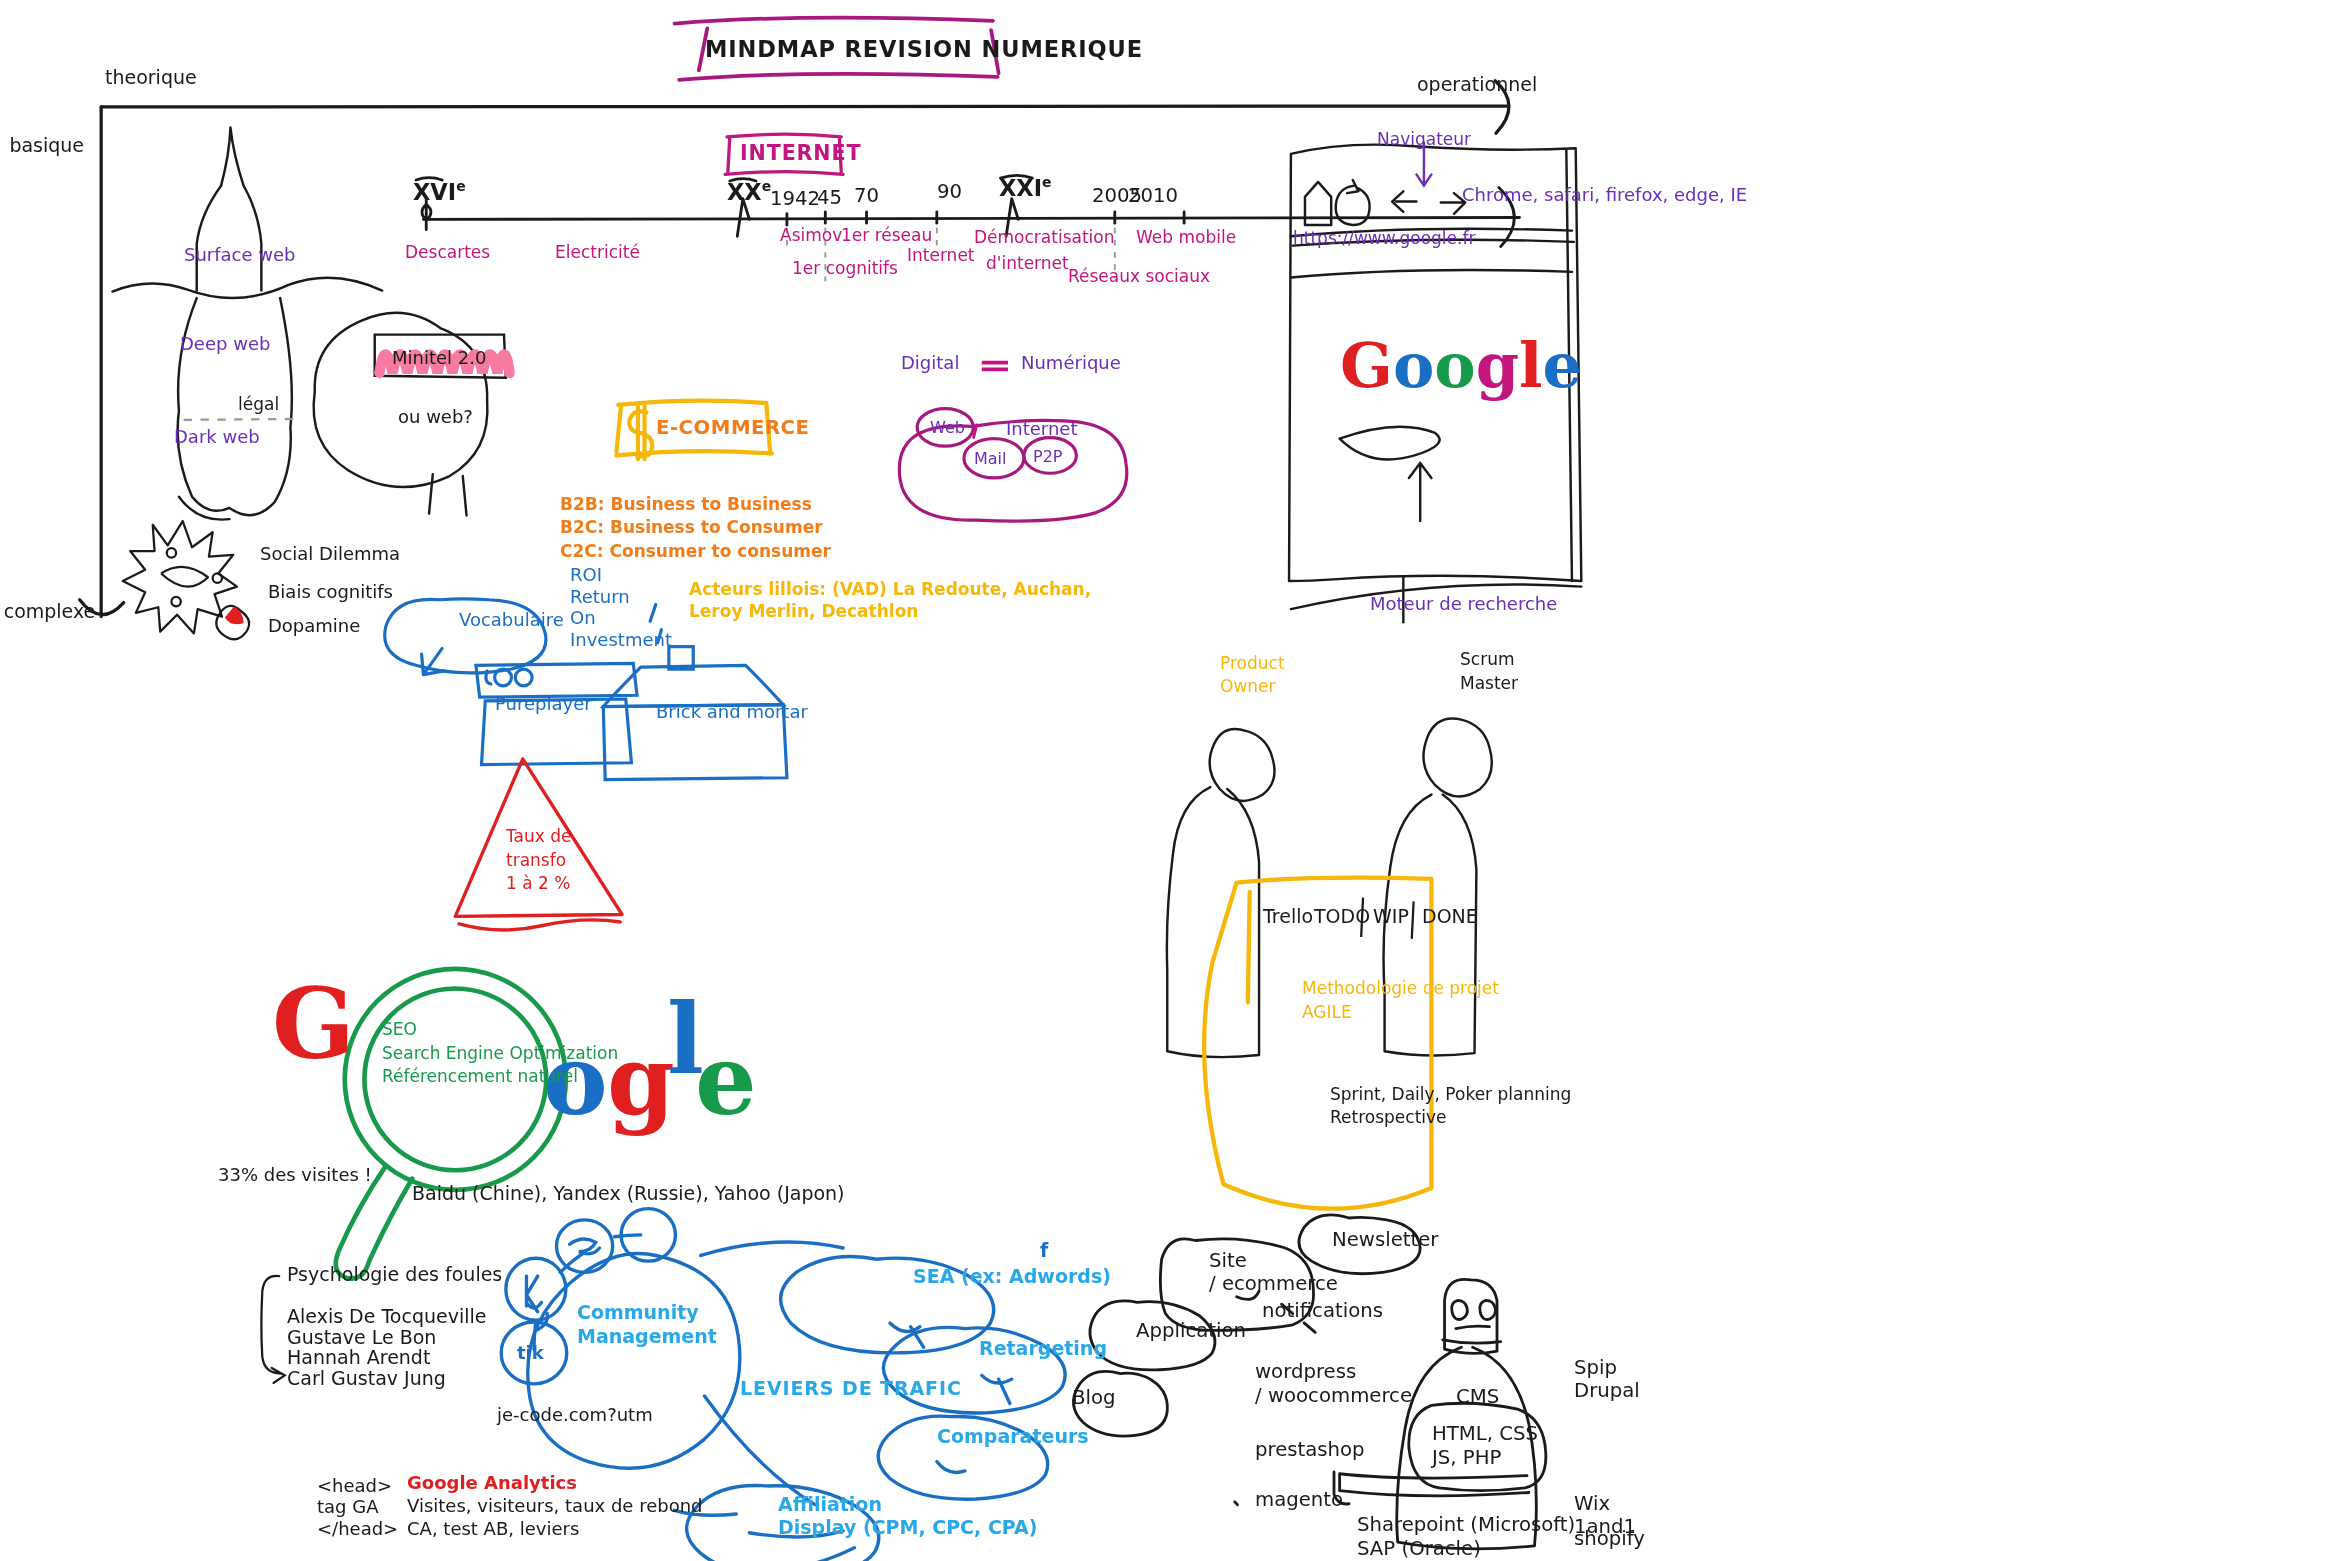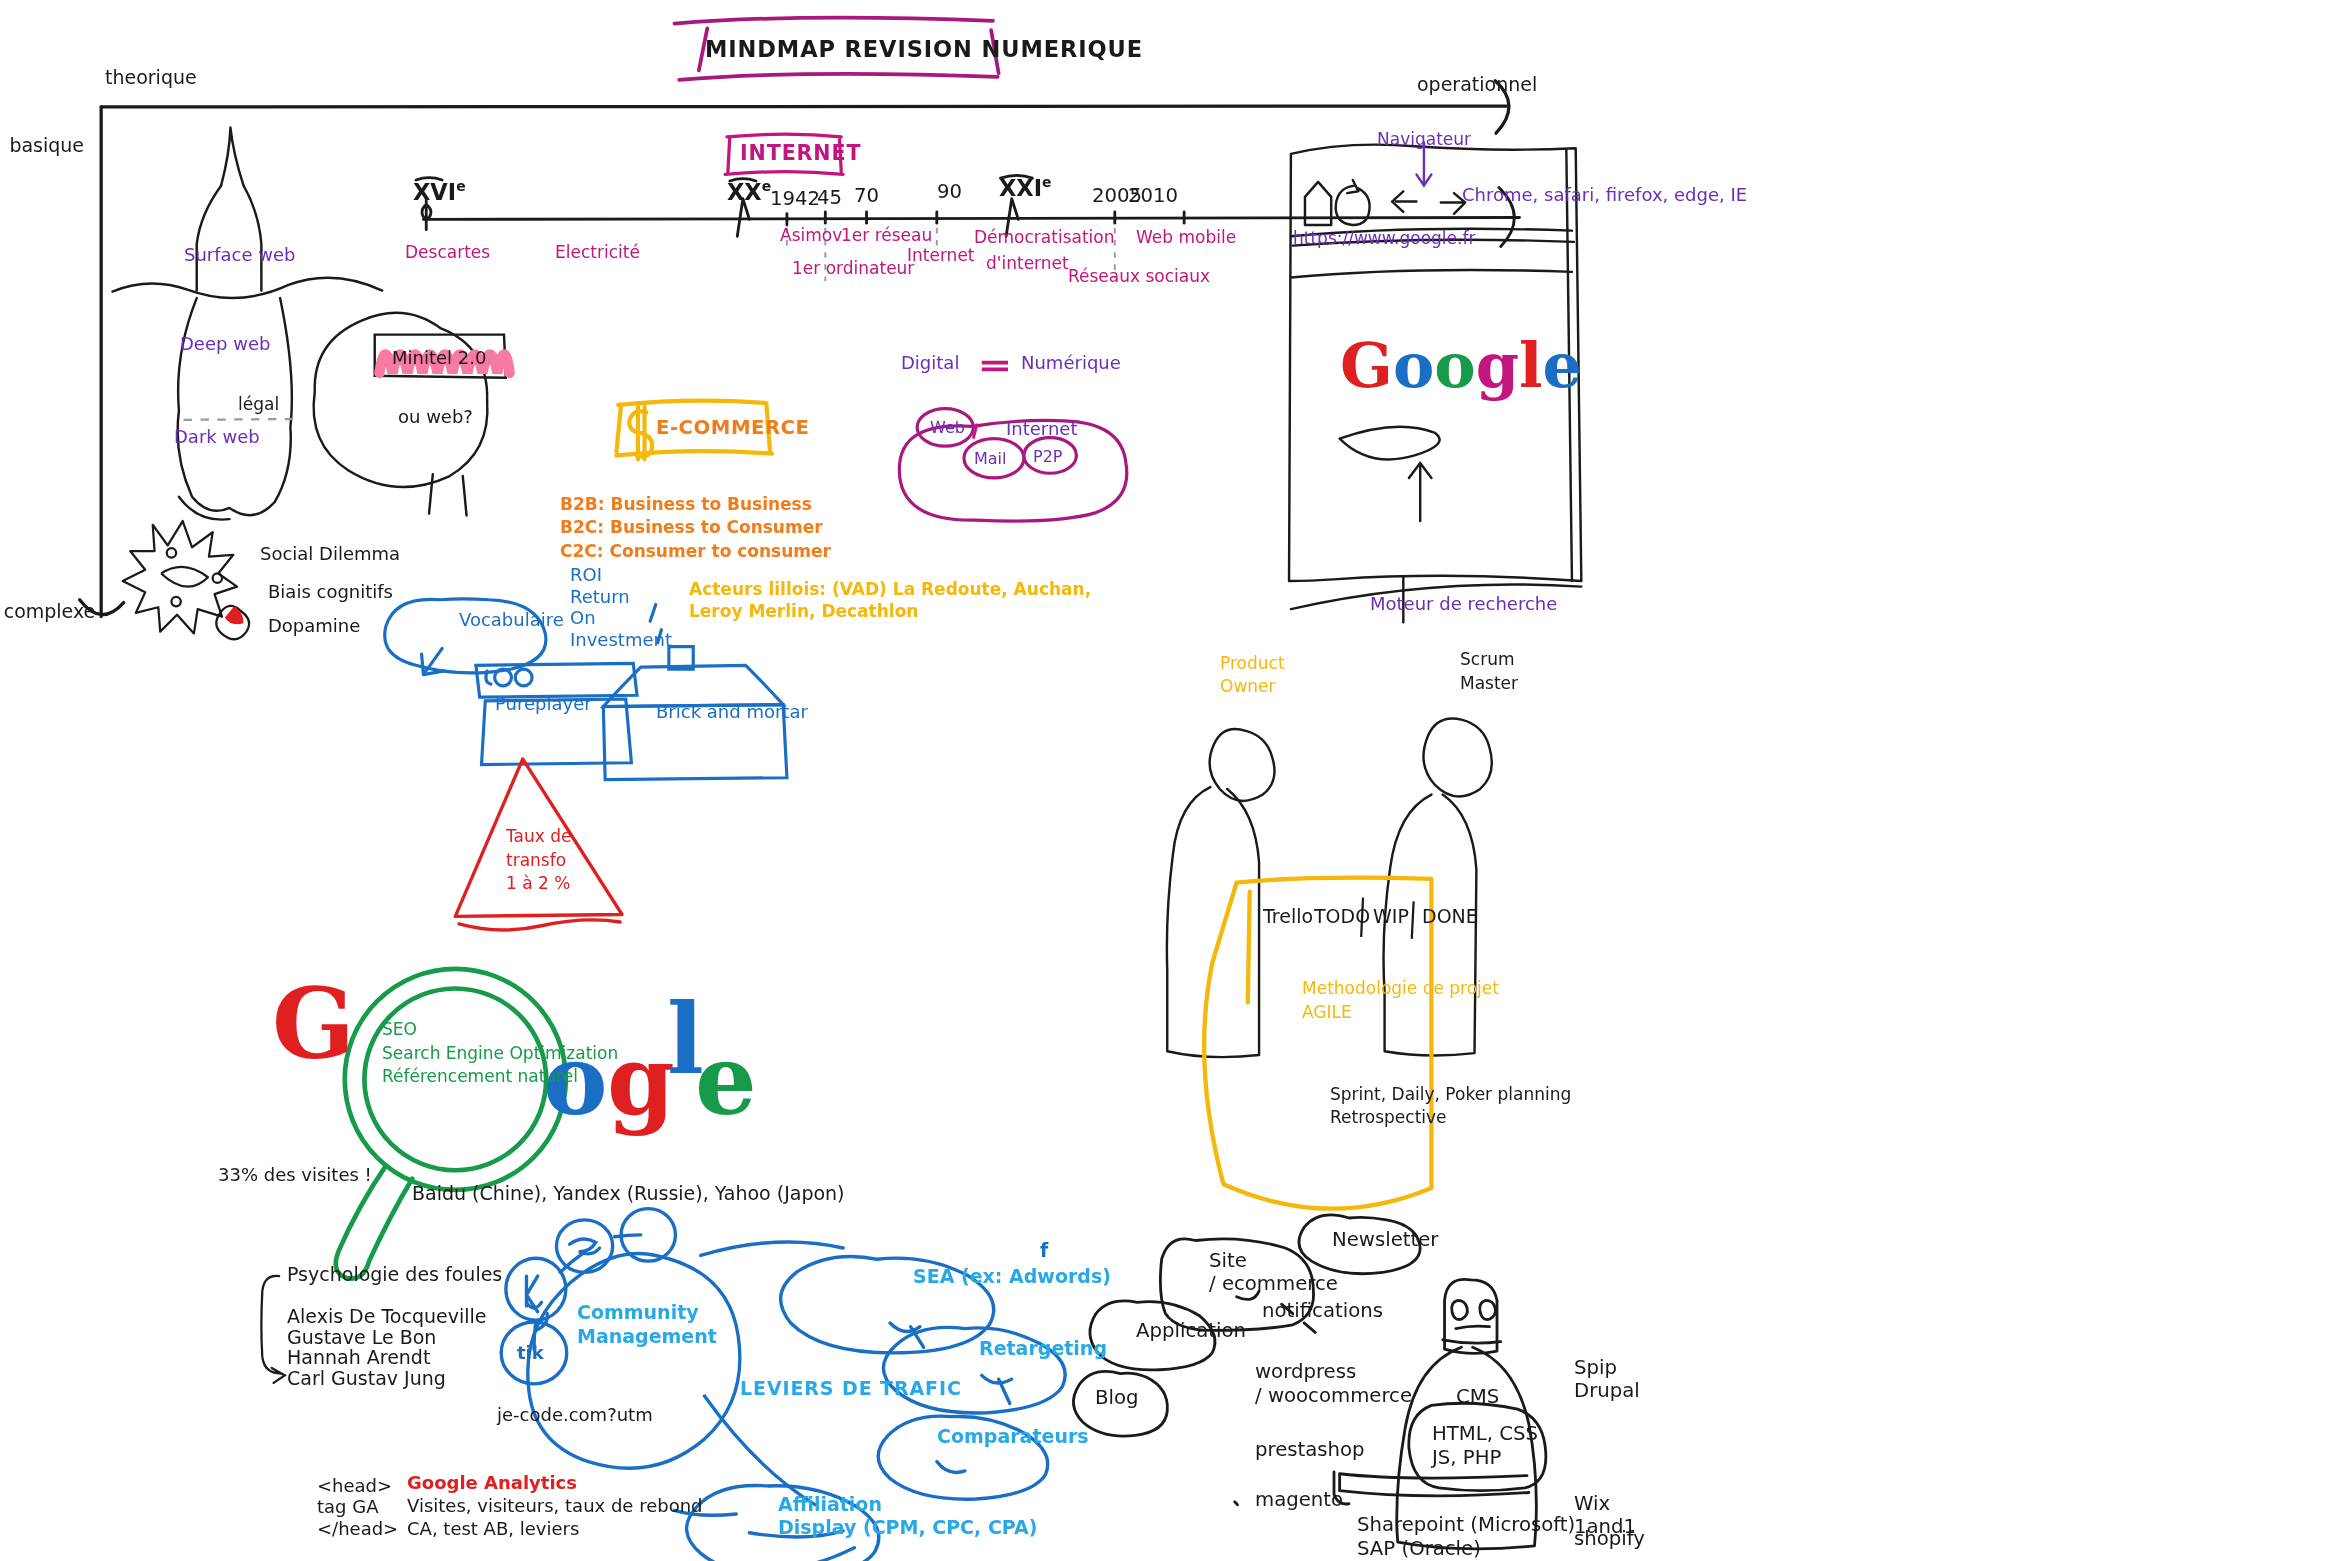--- a/index.html
+++ b/index.html
@@ -238,21 +238,21 @@
 <div class="l t21 blk" style="left:770px;top:187px;">1942</div>
 <div class="l t21 blk" style="left:817px;top:186px;">45</div>
 <div class="l t21 blk" style="left:854px;top:184px;">70</div>
 <div class="l t21 blk" style="left:928px;top:180px;margin-left:9px;">90</div>
 <div class="l t21 blk" style="left:1092px;top:184px;">2005</div>
 <div class="l t21 blk" style="left:1128px;top:184px;">2010</div>
 
 <div class="l t18 mag" style="left:405px;top:242px;">Descartes</div>
 <div class="l t18 mag" style="left:555px;top:242px;">Electricité</div>
 <div class="l t18 mag" style="left:780px;top:225px;">Asimov</div>
-<div class="l t18 mag" style="left:792px;top:258px;">1er ordinateur</div>
+<div class="l t18 mag" style="left:792px;top:258px;">1er cognitifs</div>
 <div class="l t18 mag" style="left:841px;top:225px;">1er réseau</div>
 <div class="l t18 mag" style="left:907px;top:245px;">Internet</div>
 <div class="l t18 mag" style="left:974px;top:227px;">Démocratisation</div>
 <div class="l t18 mag" style="left:986px;top:253px;">d'internet</div>
 <div class="l t18 mag" style="left:1068px;top:266px;">Réseaux sociaux</div>
 <div class="l t18 mag" style="left:1136px;top:227px;">Web mobile</div>
 
 <div class="l t19 pur" style="left:184px;top:244px;">Surface web</div>
 <div class="l t19 pur" style="left:180px;top:333px;">Deep web</div>
 <div class="l t18 blk" style="left:238px;top:394px;">légal</div>
@@ -344,21 +344,21 @@
 <div class="l t20 b cyn" style="left:937px;top:1425px;">Comparateurs</div>
 <div class="l t20 b cyn" style="left:778px;top:1493px;">Affiliation</div>
 <div class="l t20 b cyn" style="left:778px;top:1516px;">Display (CPM, CPC, CPA)</div>
 <div class="l t20 b blu" style="left:1040px;top:1239px;">f</div>
 <div class="l t19 b blu" style="left:517px;top:1342px;">tik</div>
 
 <div class="l t21 blk" style="left:1332px;top:1228px;">Newsletter</div>
 <div class="l t21 blk" style="left:1209px;top:1249px;">Site</div>
 <div class="l t21 blk" style="left:1209px;top:1272px;">/ ecommerce</div>
 <div class="l t21 blk" style="left:1136px;top:1319px;">Application</div>
-<div class="l t21 blk" style="left:1095px;top:1386px;">Blog</div>
+<div class="l t21 blk" style="left:1072px;top:1386px;">Blog</div>
 <div class="l t21 blk" style="left:1262px;top:1299px;">notifications</div>
 <div class="l t21 blk" style="left:1255px;top:1360px;">wordpress</div>
 <div class="l t21 blk" style="left:1255px;top:1384px;">/ woocommerce</div>
 <div class="l t21 blk" style="left:1255px;top:1438px;">prestashop</div>
 <div class="l t21 blk" style="left:1255px;top:1488px;">magento</div>
 <div class="l t21 blk" style="left:1456px;top:1385px;">CMS</div>
 <div class="l t21 blk" style="left:1432px;top:1422px;">HTML, CSS</div>
 <div class="l t21 blk" style="left:1432px;top:1446px;">JS, PHP</div>
 <div class="l t21 blk" style="left:1357px;top:1513px;">Sharepoint (Microsoft)</div>
 <div class="l t21 blk" style="left:1357px;top:1537px;">SAP (Oracle)</div>

